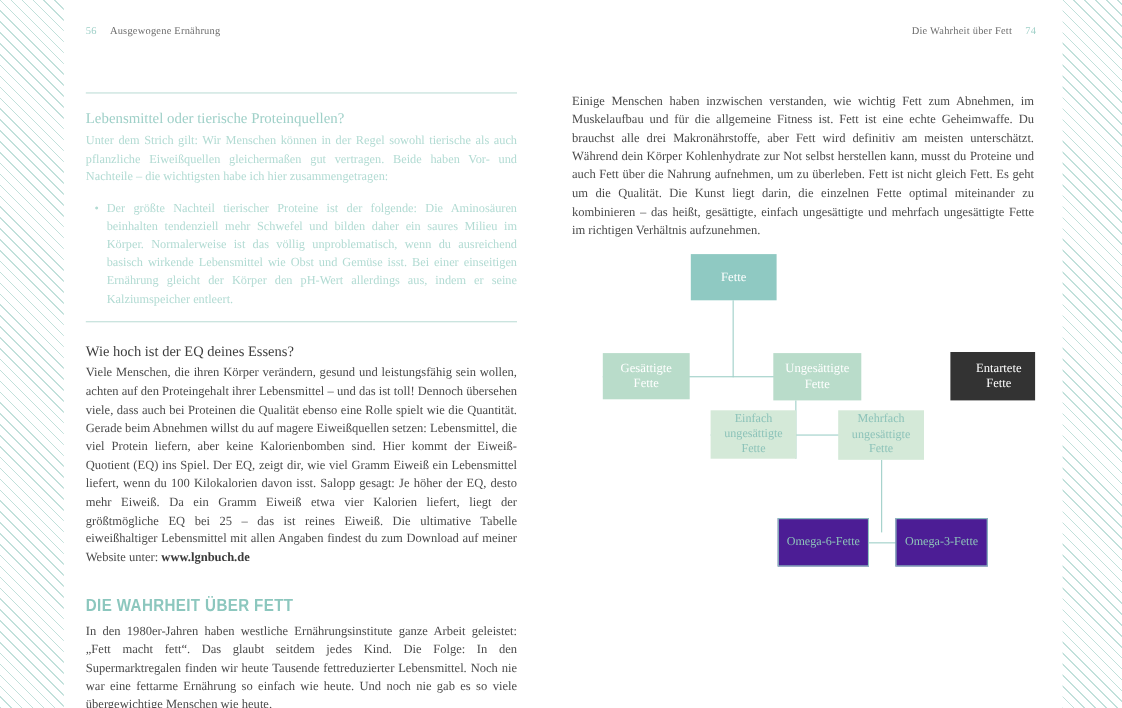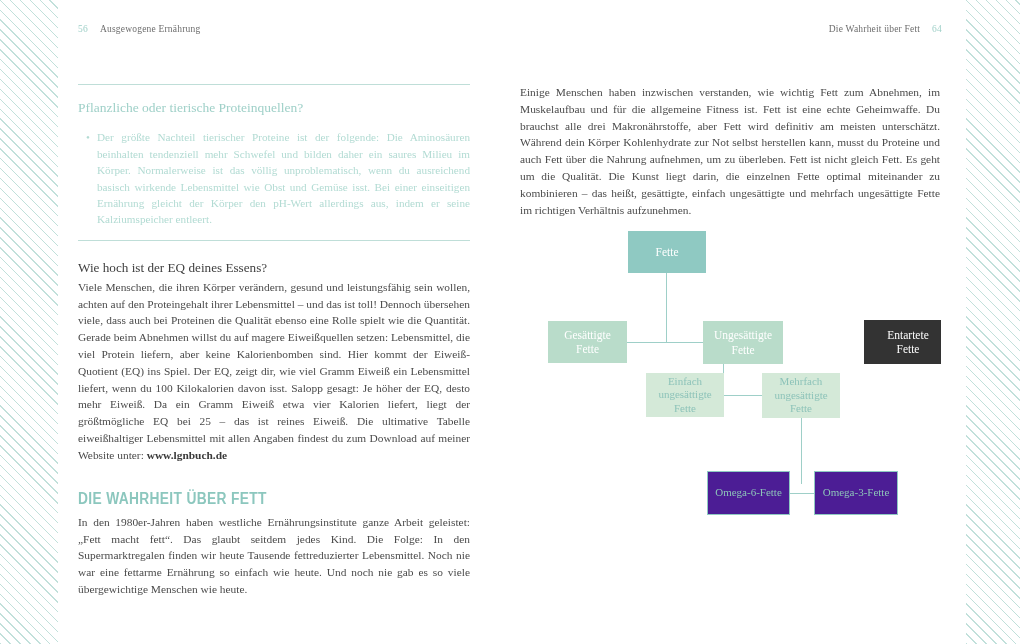--- a/index.html
+++ b/index.html
@@ -193,29 +193,30 @@
 
 <div class="page">
 
   <div class="stripe-band stripe-left"></div>
   <div class="stripe-band stripe-right"></div>
 
   <div class="runhead runhead-left">
     <span class="folio">56</span><span>Ausgewogene Ernährung</span>
   </div>
   <div class="runhead runhead-right">
-    <span>Die Wahrheit über Fett</span><span class="folio">64</span>
+    <span>Die Wahrheit über Fett</span><span class="folio">74</span>
   </div>
 
   <div class="col-left">
 
     <hr class="rule">
 
     <div>
-      <h2 class="teal-head">Pflanzliche oder tierische Proteinquellen?</h2>
+      <h2 class="teal-head">Lebensmittel oder tierische Proteinquellen?</h2>
+      <p class="teal-body">Unter dem Strich gilt: Wir Menschen können in der Regel sowohl tierische als auch pflanzliche Eiweißquellen gleichermaßen gut vertragen. Beide haben Vor- und Nachteile – die wichtigsten habe ich hier zusammengetragen:</p>
       <ul class="teal-list">
         <li>Der größte Nachteil tierischer Proteine ist der folgende: Die Aminosäuren beinhalten tendenziell mehr Schwefel und bilden daher ein saures Milieu im Körper. Normalerweise ist das völlig unproblematisch, wenn du ausreichend basisch wirkende Lebensmittel wie Obst und Gemüse isst. Bei einer einseitigen Ernährung gleicht der Körper den pH-Wert allerdings aus, indem er seine Kalziumspeicher entleert.</li>
       </ul>
     </div>
 
     <hr class="rule below">
 
     <div>
       <h2 class="sub-head">Wie hoch ist der EQ deines Essens?</h2>
       <p class="body-text"><span>Viele Menschen, die ihren Körper verändern, gesund und leistungsfähig sein wollen, achten auf den Proteingehalt ihrer Lebensmittel – und das ist toll! Dennoch übersehen viele, dass auch bei Proteinen die Qualität ebenso eine Rolle spielt wie die Quantität. Gerade beim Abnehmen willst du auf magere Eiweißquellen setzen: Lebensmittel, die viel Protein liefern, aber keine Kalorienbomben sind. Hier kommt der Eiweiß-Quotient (EQ) ins Spiel. Der EQ, zeigt dir, wie viel Gramm Eiweiß ein Lebensmittel liefert, wenn du 100 Kilokalorien davon isst. Salopp gesagt: Je höher der EQ, desto mehr Eiweiß. Da ein Gramm Eiweiß etwa vier Kalorien liefert, liegt der größtmögliche EQ bei 25 – das ist reines Eiweiß. Die ultimative Tabelle eiweißhaltiger Lebensmittel mit allen Angaben findest du zum Download auf meiner Website unter: </span><b>www.lgnbuch.de</b></p>

